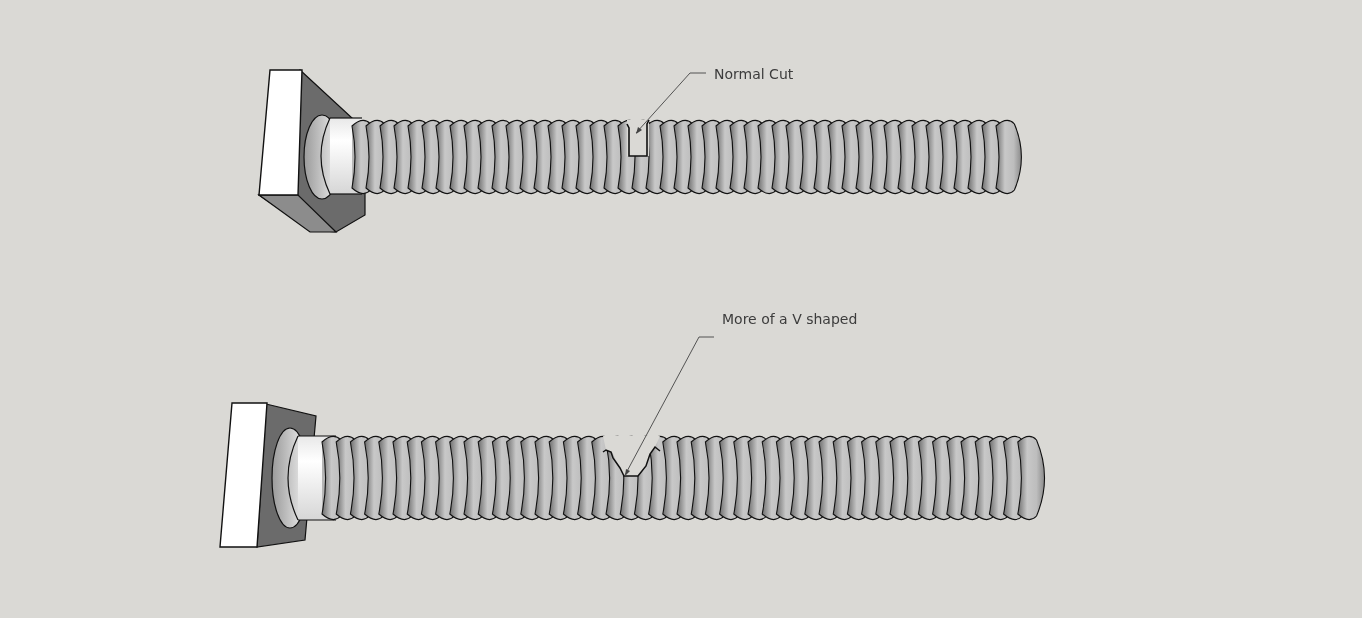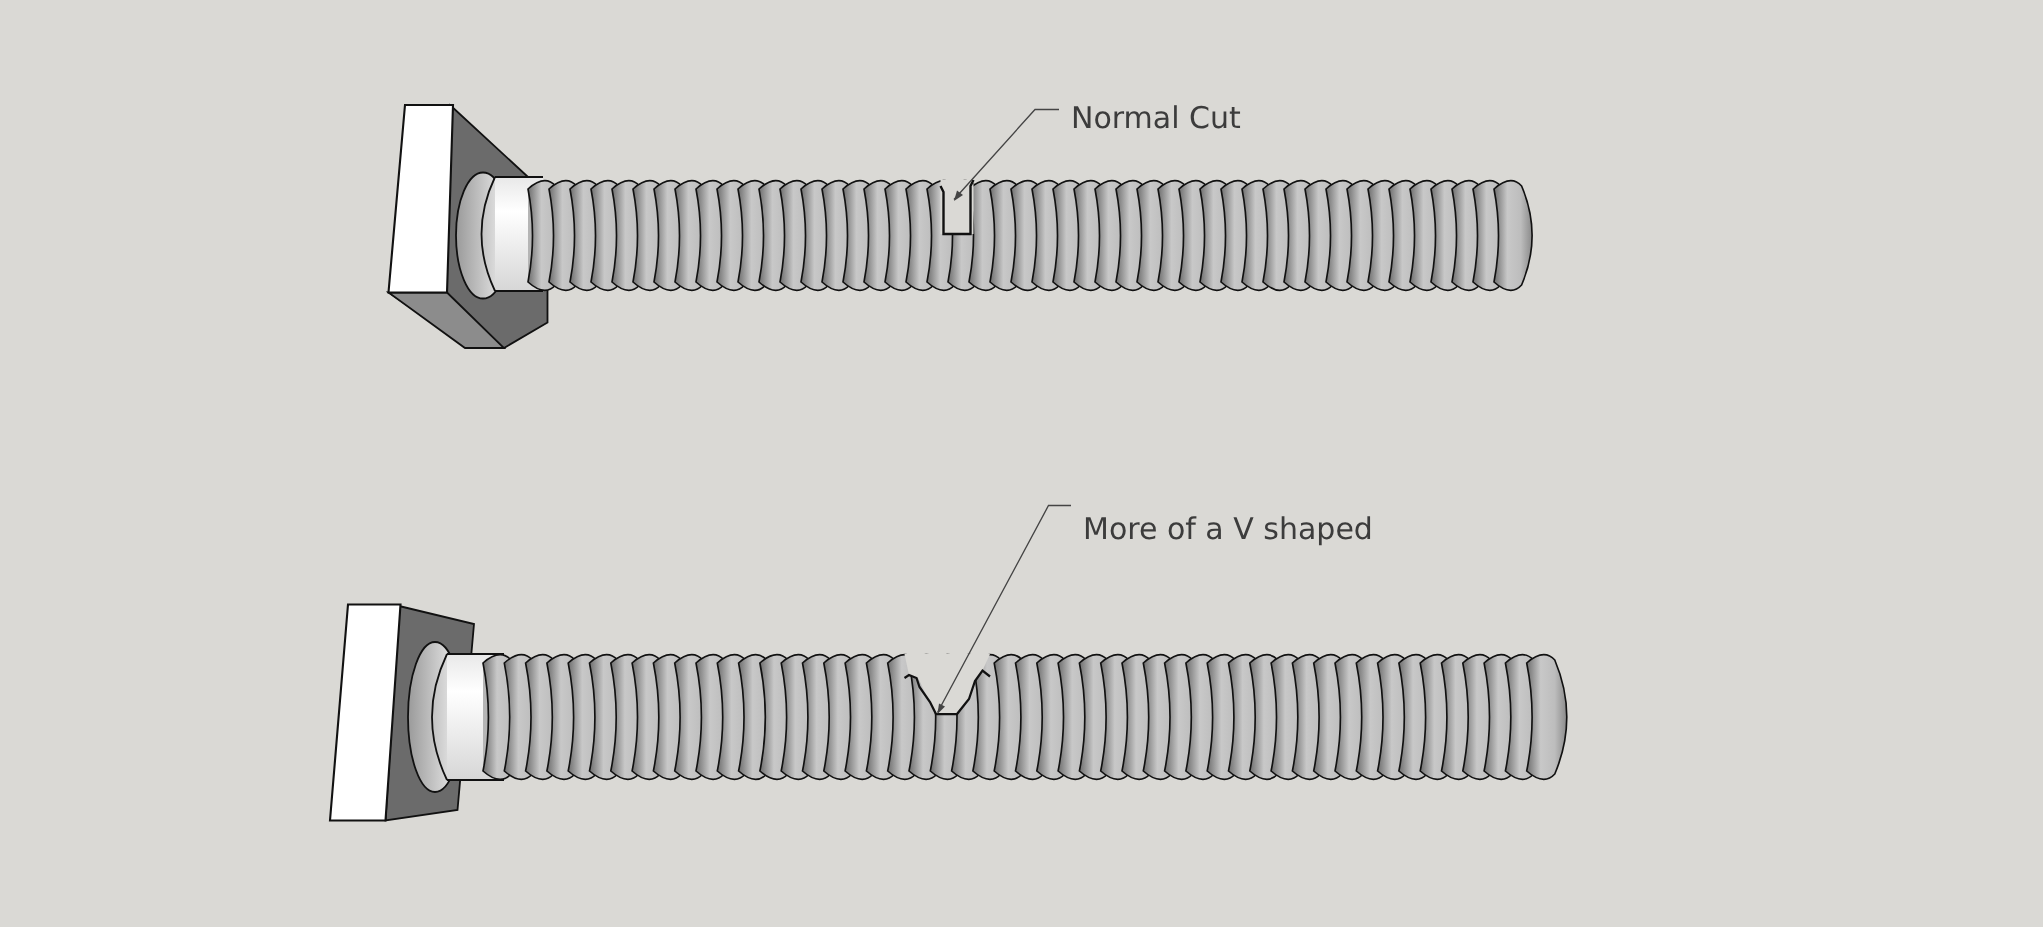--- a/index.html
+++ b/index.html
@@ -1,19 +1,19 @@
 <!DOCTYPE html>
 <html><head>
 <meta charset="utf-8">
 <style>
   html, body { margin:0; padding:0; }
   body { width:1362px; height:618px; background:#dad9d5; overflow:hidden; position:relative;
          font-family:"DejaVu Sans", sans-serif; }
   #canvas { position:absolute; left:0; top:0; }
-  .label { position:absolute; font-size:20px; color:#3c3c3c; white-space:nowrap; }
+  .label { position:absolute; font-size:14px; color:#3c3c3c; white-space:nowrap; }
 </style>
 </head>
 <body>
 
 <svg id="canvas" width="1362" height="618" viewBox="0 0 1362 618">
   <defs>
     <linearGradient id="thr" x1="0" y1="0" x2="1" y2="0">
       <stop offset="0" stop-color="#6e6e6e"></stop>
       <stop offset="0.35" stop-color="#c8c8c8"></stop>
       <stop offset="0.7" stop-color="#bdbdbd"></stop>
@@ -180,13 +180,13 @@
       <polyline points="603,452 606,450 611,452 613,458 620,468 624,476 638,476 646,466 650,454 655,447 660,451" fill="none" stroke="#111" stroke-width="1.5"></polyline>
     </g>
     <g>
       <polyline points="714,337 699,337 625,475" fill="none" stroke="#444" stroke-width="0.9"></polyline>
       <polygon points="625,476 626,469 630,471" fill="#444"></polygon>
     </g>
   </g>
 </svg>
 
 <div class="label" style="left:714px; top:66px;">Normal Cut</div>
-<div class="label" style="left:722px; top:340px;">More of a V shaped</div>
+<div class="label" style="left:722px; top:311px;">More of a V shaped</div>
 
 </body></html>

